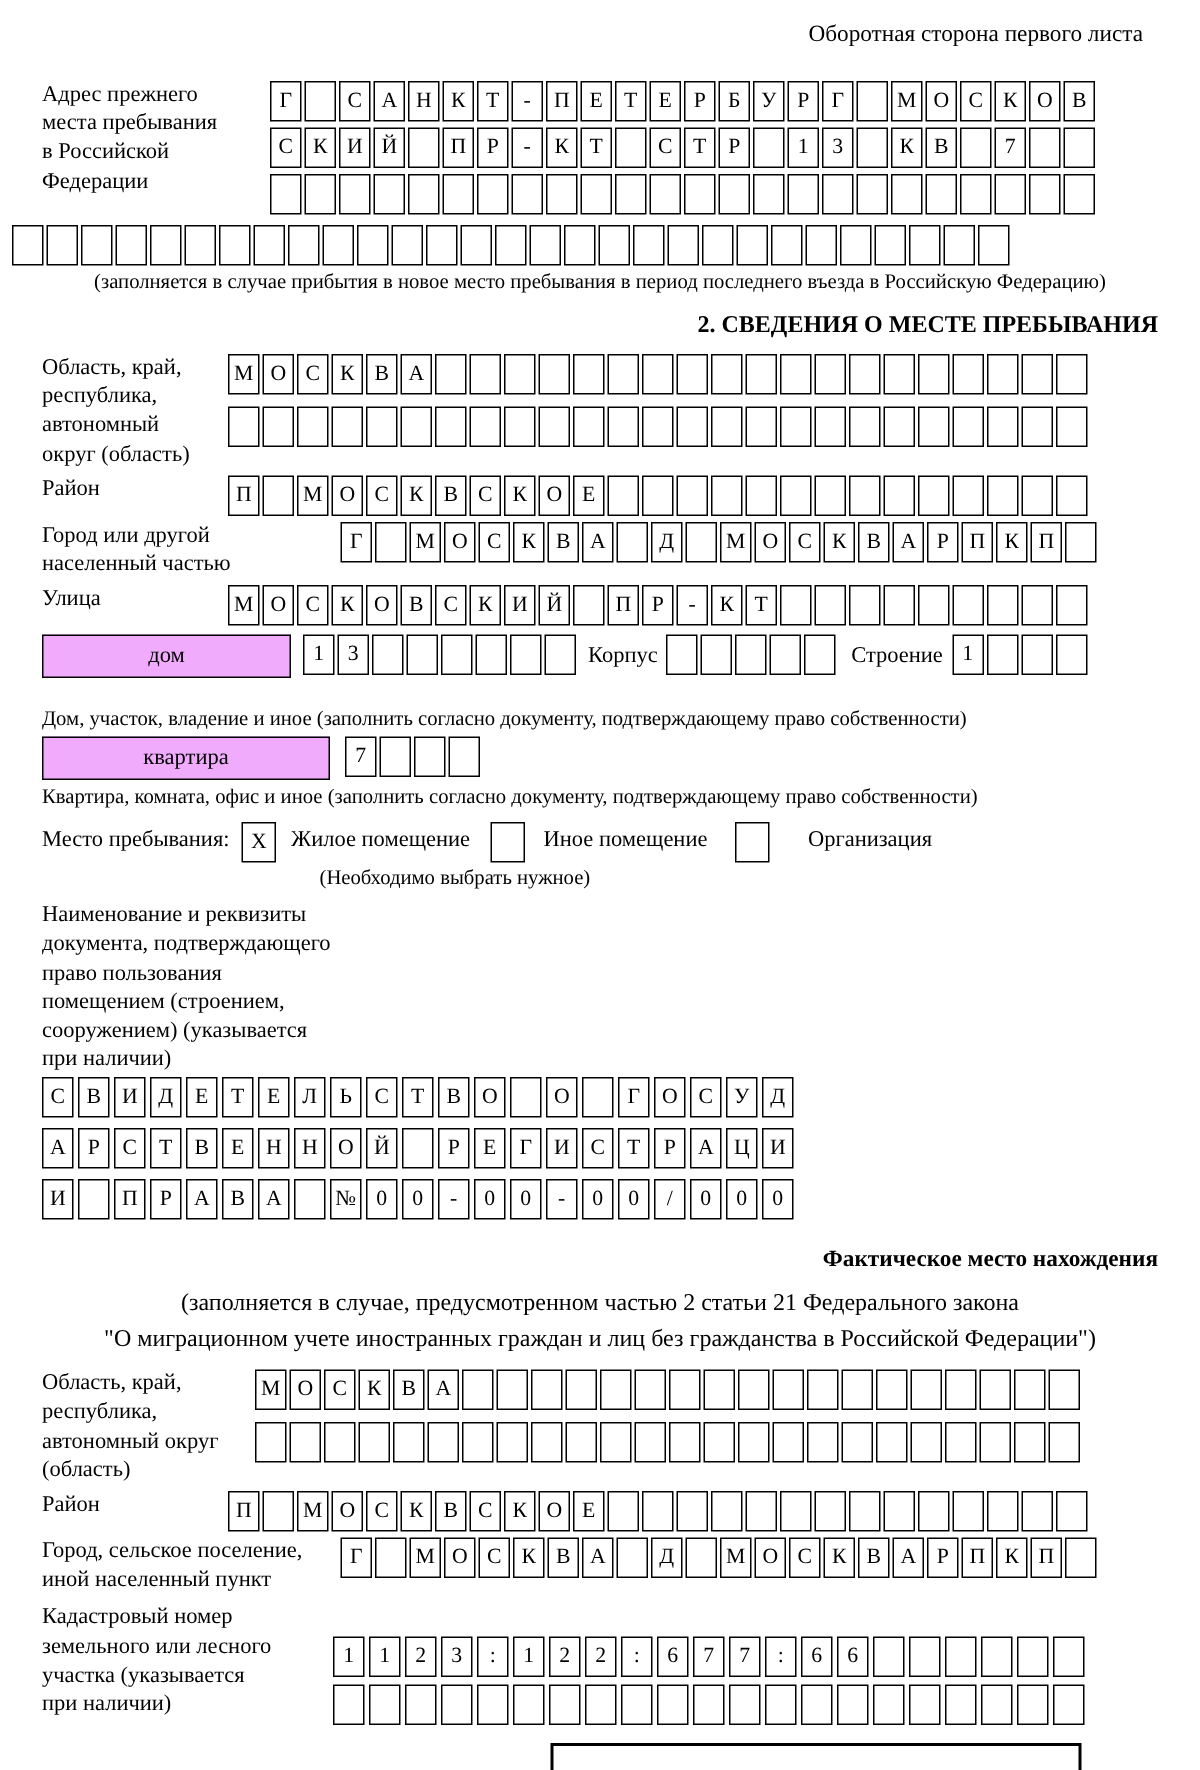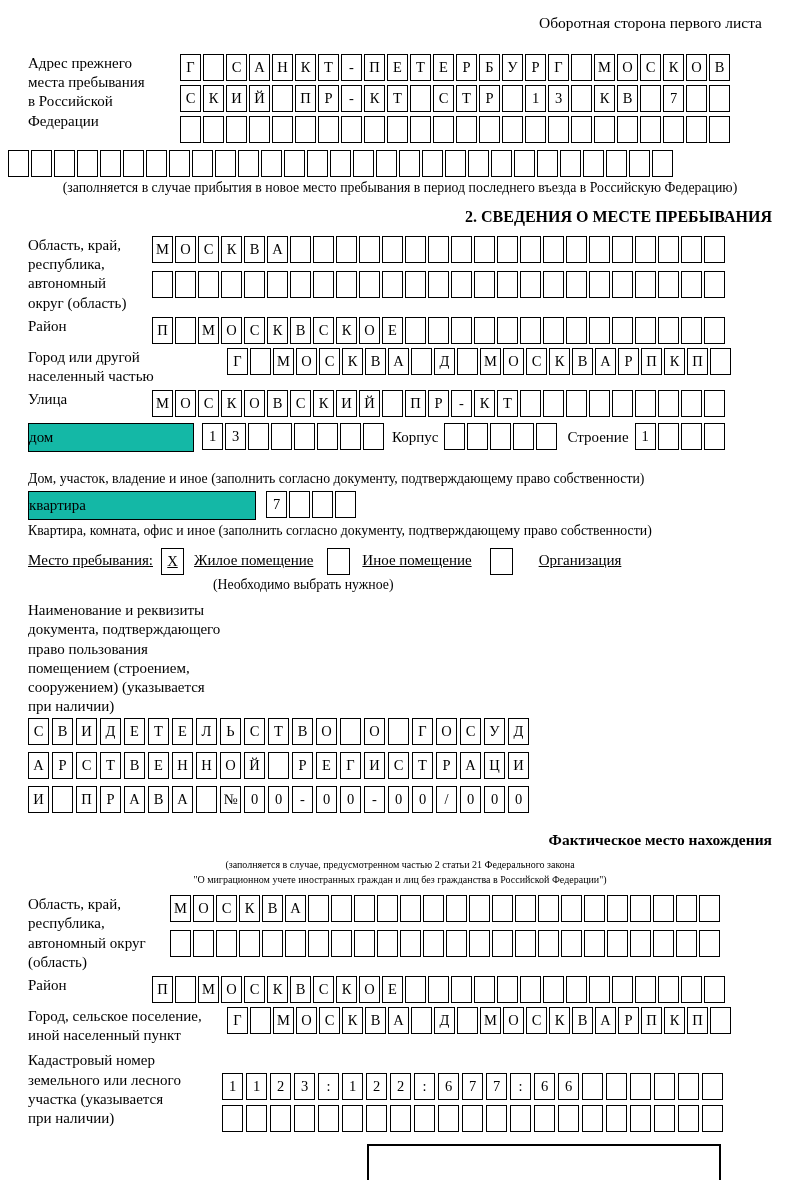--- a/index.html
+++ b/index.html
@@ -12,28 +12,28 @@
   .cells{display:flex;flex:0 0 auto;}
   .cell{flex:0 0 auto;width:19px;height:25px;border:1.5px solid #000;margin-right:2px;text-align:center;line-height:25px;font-size:14.5px;background:#fff;}
   .g3 .cell{margin-right:3px;}
   .stack .cells{margin-bottom:4px;}
   .stack.gapped .cells{margin-bottom:8px;}
   .fullrow{margin-left:-20px;margin-top:3px;}
   .caption{font-size:13.8px;text-align:center;margin-top:3px;}
   .caption-left{font-size:13.8px;margin-top:3px;margin-bottom:4px;}
   .section-title{text-align:right;font-weight:bold;font-size:16px;margin:12px 0 10px 0;}
   .mt4{margin-top:4px;} .mt6{margin-top:6px;} .mt8{margin-top:8px;flex-direction:column;}
-  .named-box{box-sizing:border-box;border:1.8px solid #000;height:29px;line-height:26px;text-align:left;flex:0 0 auto;background:#14b8a6;}
+  .named-box{box-sizing:border-box;border:1.8px solid #000;height:29px;line-height:26px;text-align:center;flex:0 0 auto;background:#f0abfc;}
   .inline-lbl{line-height:29px;flex:0 0 auto;}
   .chk{flex:0 0 auto;width:21px;height:25px;border:1.6px solid #000;text-align:center;line-height:25px;font-size:14.5px;margin-top:1px;background:#fff;}
-  .stay-row{display:flex;align-items:flex-start;margin-top:8px;text-decoration:underline;}
+  .stay-row{display:flex;align-items:flex-start;margin-top:8px;}
   .stay-row .txt{line-height:27px;}
   .choose-note{font-size:13.8px;margin-left:185px;margin-top:2px;}
   .center-title{text-align:right;font-weight:bold;font-size:15.5px;margin:14px 0 8px 0;}
-  .law-note{font-size:10px;text-align:center;line-height:1.5;margin-bottom:8px;}
+  .law-note{font-size:16px;text-align:center;line-height:1.5;margin-bottom:8px;}
   .mark-box{box-sizing:border-box;border:2px solid #000;width:354px;height:172px;margin-left:339px;margin-top:8px;background:#fff;}
 </style>
 </head>
 <body>
 
 <div class="page">
 
   <div class="header-note">Оборотная сторона первого листа</div>
 
   <div class="form-row">
@@ -335,21 +335,21 @@
     <div class="cells">
         <span class="cell">1</span>
         <span class="cell"></span>
         <span class="cell"></span>
         <span class="cell"></span>
       </div>
   </div>
   <div class="caption-left">Дом, участок, владение и иное (заполнить согласно документу, подтверждающему право собственности)</div>
 
   <div class="form-row">
-    <div class="named-box" style="width:228px;margin-right:10px;">квартира</div>
+    <div class="named-box" style="width:192px;margin-right:10px;">квартира</div>
     <div class="cells">
         <span class="cell">7</span>
         <span class="cell"></span>
         <span class="cell"></span>
         <span class="cell"></span>
       </div>
   </div>
   <div class="caption-left">Квартира, комната, офис и иное (заполнить согласно документу, подтверждающему право собственности)</div>
 
   <div class="stay-row">

